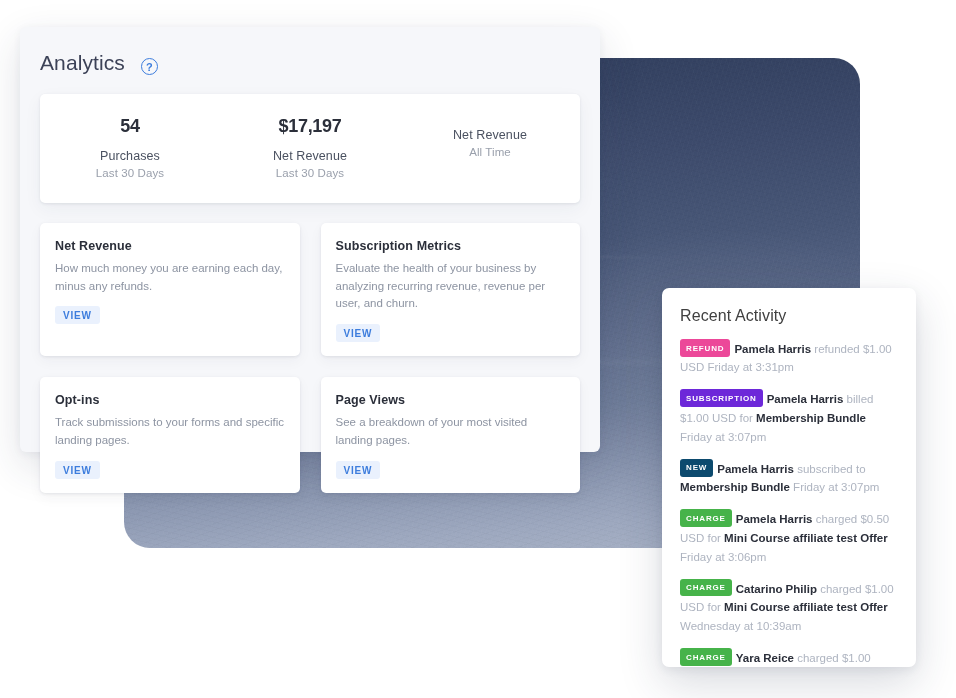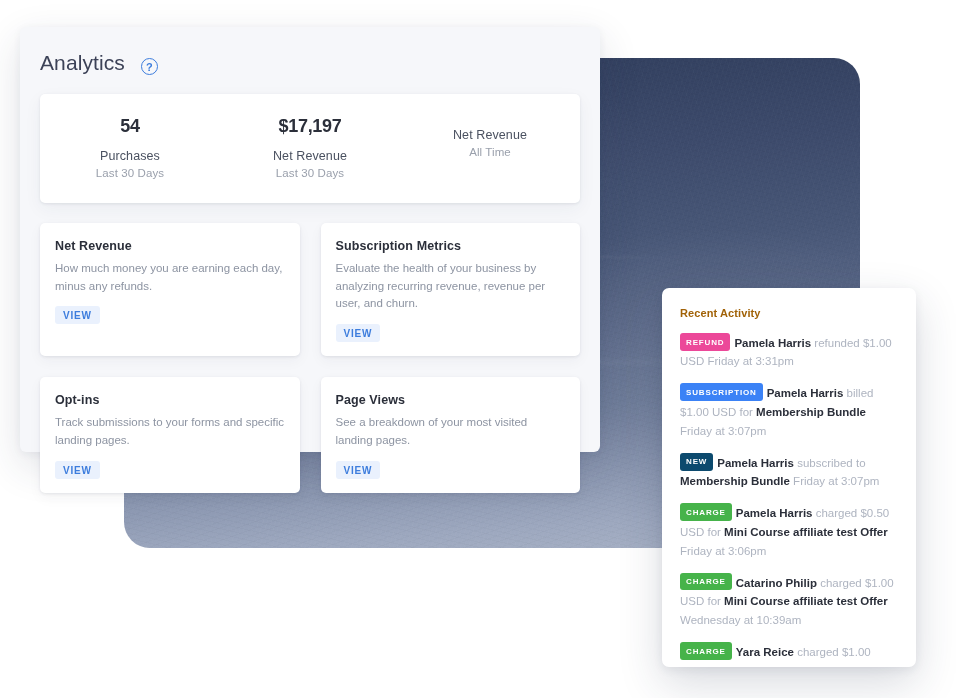--- a/index.html
+++ b/index.html
@@ -144,41 +144,41 @@
     position: absolute;
     left: 662px; top: 288px;
     width: 254px; height: 379px;
     background: #ffffff;
     border-radius: 7px;
     box-shadow: 0 16px 44px rgba(40,50,80,0.18), 0 3px 10px rgba(40,50,80,0.08);
     overflow: hidden;
     padding: 19px 18px 0 18px;
   }
   .activity-title {
-    font-size: 11px; font-weight: 700; color: #a16207; letter-spacing: .1px;
+    font-size: 16px; font-weight: 400; color: #404040; letter-spacing: .1px;
   }
   #activity-list { margin-top: 14px; }
   .activity-item {
     font-size: 11.5px;
     line-height: 1.65;
     margin-bottom: 12px;
     color: #aeb4c0;
   }
   .badge {
     display: inline-block;
     color: #ffffff;
     font-size: 8px; font-weight: 700; letter-spacing: .85px;
     padding: 2.5px 6px 2px 6px;
     border-radius: 3px;
     vertical-align: 2px;
     margin-right: 4px;
     white-space: nowrap;
   }
   .b-refund { background: #ec4899; }
-  .b-subscription { background: #3b82f6; }
+  .b-subscription { background: #6d28d9; }
   .b-new { background: #0c4a6e; }
   .b-charge { background: #46b34a; }
   .strong { color: #2b2f3a; font-weight: 700; }
   .muted { color: #aeb4c0; }
 </style>
 </head>
 <body>
 
 <div id="stage">
 

